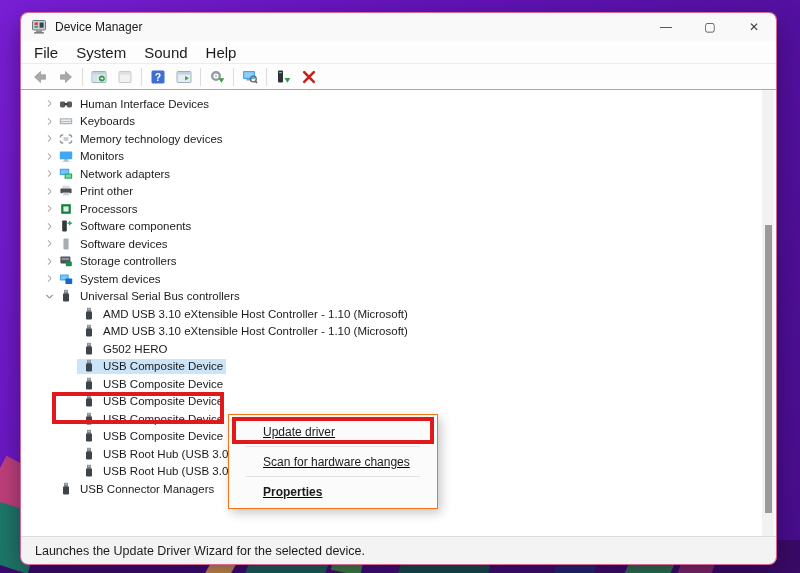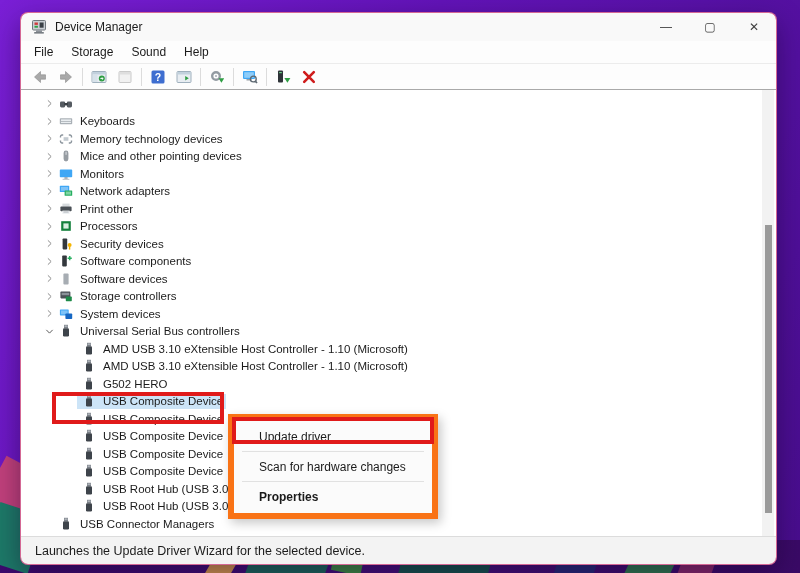--- a/index.html
+++ b/index.html
@@ -24,21 +24,21 @@
     background:#be185d; border-radius:8px; box-shadow:0 10px 28px rgba(20,0,40,.45);
     display:flex; flex-direction:column; overflow:hidden; border:1px solid rgba(255,255,255,.35); }
 
   .titlebar { height:28px; background:#f9f9f9; display:flex; align-items:center; padding-left:10px; flex:0 0 auto; }
   .titlebar .app-icon { width:16px; height:16px; margin-right:8px; }
   .title-text { font-size:12px; color:#1b1b1b; }
   .win-controls { margin-left:auto; display:flex; height:100%; }
   .win-btn { width:44px; height:100%; border:none; background:transparent; font-size:12px; color:#404040; cursor:default; display:flex; align-items:center; justify-content:center; font-family:"Liberation Sans",sans-serif; }
 
   .menubar { height:23px; background:#fdfdfd; display:flex; align-items:center; padding-left:4px; border-bottom:1px solid #ececec; flex:0 0 auto; }
-  .menu-item { font-size:12px; color:#1b1b1b; padding:2px 9px; }
+  .menu-item { font-size:15px; color:#1b1b1b; padding:2px 9px; }
 
   .toolbar { height:26px; background:#fdfdfd; display:flex; align-items:center; padding-left:6px; border-bottom:1px solid #a9a9a9; flex:0 0 auto; }
   .tb-btn { width:26px; height:22px; display:flex; align-items:center; justify-content:center; background:transparent; border:none; }
   .tb-btn .icon, .tb-btn svg { width:16px; height:16px; display:block; }
   .tb-sep { width:1px; height:18px; background:#dcdcdc; margin:0 3px; }
 
   .tree { flex:1 1 auto; background:#fff; position:relative; overflow:hidden; padding-top:5px; }
   .row { height:17.5px; display:flex; align-items:center; white-space:nowrap; }
   .chev { width:13px; height:13px; flex:0 0 13px; margin-left:22px; display:flex; align-items:center; justify-content:center; }
   .chev svg { width:9px; height:9px; display:block; }
@@ -49,21 +49,21 @@
   .row.selected .sel-wrap { background:#cce4f7; display:flex; align-items:center; padding-left:2px; margin-left:-2px; }
   .sel-wrap { display:flex; align-items:center; }
 
   .vscroll { position:absolute; top:0; right:2px; width:12px; height:100%; background:#f2f2f2; }
   .vthumb { position:absolute; left:2.5px; width:7px; top:135px; height:288px; background:#9a9a9a; }
 
   .statusbar { height:28px; background:#f3f3f3; border-top:1px solid #dcdcdc; display:flex; align-items:center; padding-left:14px; flex:0 0 auto; }
   .status-text { font-size:12.5px; color:#1b1b1b; }
 
   .context-menu { position:absolute; left:228px; top:414px; width:210px; z-index:5;
-    background:#fbfbfb; border:6px solid #f97316; box-shadow:3px 4px 10px rgba(0,0,0,.22); padding:6px 7px; }
+    background:#fbfbfb; border:1px solid #f97316; box-shadow:3px 4px 10px rgba(0,0,0,.22); padding:6px 16px;text-decoration:underline; }
   .cm-item { height:21px; display:flex; align-items:center; padding-left:18px; font-size:12px; color:#1b1b1b; }
   .cm-item.bold { font-weight:bold; }
   .cm-sep { height:1px; background:#e1e1e1; margin:4px 1px; }
 
   .annot { position:absolute; border:4px solid #e01a1a; z-index:10; pointer-events:none; }
   .annot-tree { left:52px; top:392px; width:172px; height:32px; }
   .annot-menu { left:232px; top:417px; width:202px; height:27px; }
 </style>
 </head>
 <body>
@@ -97,21 +97,21 @@
     <span class="title-text">Device Manager</span>
     <div class="win-controls">
       <button class="win-btn">—</button>
       <button class="win-btn">▢</button>
       <button class="win-btn">✕</button>
     </div>
   </div>
 
   <div class="menubar" id="menubar">
       <div class="menu-item">File</div>
-      <div class="menu-item">Storage</div>
+      <div class="menu-item">System</div>
       <div class="menu-item">Sound</div>
       <div class="menu-item">Help</div>
     </div>
   <div class="toolbar" id="toolbar">
       <button class="tb-btn">
         <span class="icon">
           <svg viewBox="0 0 16 16">
             <path d="M8.5 2.5 2.5 8 8.5 13.5 V10.2 h5 V5.8 h-5 Z" fill="#a9a9a9" stroke="#8c8c8c" stroke-width="0.6"></path>
           </svg>
         </span>
@@ -211,20 +211,21 @@
             </svg>
           </span>
           <span class="sel-wrap">
             <span class="dev-icon">
               <svg viewBox="0 0 14 14">
                 <rect x="1" y="4.5" width="5.2" height="6" rx="1.4" fill="#555b61"></rect>
                 <rect x="7.8" y="4.5" width="5.2" height="6" rx="1.4" fill="#555b61"></rect>
                 <rect x="5.2" y="6" width="3.6" height="2.4" fill="#3a3f44"></rect>
               </svg>
             </span>
+            <span class="row-label">Human Interface Devices</span>
           </span>
         </div>
         <div class="row lvl0">
           <span class="chev">
             <svg viewBox="0 0 10 10">
               <path d="M3.2 1.5 6.8 5 3.2 8.5" fill="none" stroke="#8a8a8a" stroke-width="1.1"></path>
             </svg>
           </span>
           <span class="sel-wrap">
             <span class="dev-icon">
@@ -244,36 +245,20 @@
             </svg>
           </span>
           <span class="sel-wrap">
             <span class="dev-icon">
               <svg viewBox="0 0 14 14">
                 <path d="M1.5 5.5 v-1 a1.5 1.5 0 0 1 1.5-1.5 h1.2 M9.8 3 h1.2 a1.5 1.5 0 0 1 1.5 1.5 v1 M12.5 8.5 v1 a1.5 1.5 0 0 1 -1.5 1.5 h-1.2 M4.2 11 h-1.2 a1.5 1.5 0 0 1 -1.5-1.5 v-1" fill="none" stroke="#8b949c" stroke-width="1.4"></path>
                 <rect x="4.6" y="5.2" width="4.8" height="3.6" fill="#c3cad0"></rect>
               </svg>
             </span>
             <span class="row-label">Memory technology devices</span>
-          </span>
-        </div>
-        <div class="row lvl0">
-          <span class="chev">
-            <svg viewBox="0 0 10 10">
-              <path d="M3.2 1.5 6.8 5 3.2 8.5" fill="none" stroke="#8a8a8a" stroke-width="1.1"></path>
-            </svg>
-          </span>
-          <span class="sel-wrap">
-            <span class="dev-icon">
-              <svg viewBox="0 0 14 14">
-                <rect x="4.6" y="1.5" width="4.8" height="11" rx="2.4" fill="#969ca2"></rect>
-                <rect x="6.6" y="2.8" width="0.9" height="3" fill="#e8ecef"></rect>
-              </svg>
-            </span>
-            <span class="row-label">Mice and other pointing devices</span>
           </span>
         </div>
         <div class="row lvl0">
           <span class="chev">
             <svg viewBox="0 0 10 10">
               <path d="M3.2 1.5 6.8 5 3.2 8.5" fill="none" stroke="#8a8a8a" stroke-width="1.1"></path>
             </svg>
           </span>
           <span class="sel-wrap">
             <span class="dev-icon">
@@ -329,37 +314,20 @@
             </svg>
           </span>
           <span class="sel-wrap">
             <span class="dev-icon">
               <svg viewBox="0 0 14 14">
                 <rect x="2.2" y="2.2" width="9.6" height="9.6" fill="#13803c"></rect>
                 <rect x="4.4" y="4.4" width="5.2" height="5.2" fill="#d9efe1"></rect>
               </svg>
             </span>
             <span class="row-label">Processors</span>
-          </span>
-        </div>
-        <div class="row lvl0">
-          <span class="chev">
-            <svg viewBox="0 0 10 10">
-              <path d="M3.2 1.5 6.8 5 3.2 8.5" fill="none" stroke="#8a8a8a" stroke-width="1.1"></path>
-            </svg>
-          </span>
-          <span class="sel-wrap">
-            <span class="dev-icon">
-              <svg viewBox="0 0 14 14">
-                <rect x="3.6" y="1.4" width="4.6" height="11" rx="0.8" fill="#33383d"></rect>
-                <circle cx="10.6" cy="8" r="2" fill="#f4b400"></circle>
-                <rect x="9.9" y="9.4" width="1.4" height="3.2" fill="#f4b400"></rect>
-              </svg>
-            </span>
-            <span class="row-label">Security devices</span>
           </span>
         </div>
         <div class="row lvl0">
           <span class="chev">
             <svg viewBox="0 0 10 10">
               <path d="M3.2 1.5 6.8 5 3.2 8.5" fill="none" stroke="#8a8a8a" stroke-width="1.1"></path>
             </svg>
           </span>
           <span class="sel-wrap">
             <span class="dev-icon">

